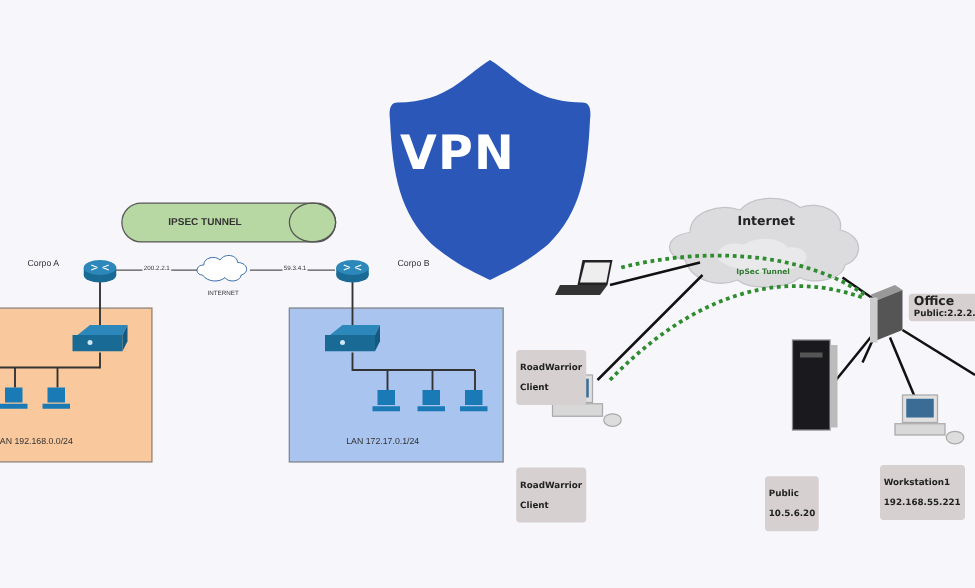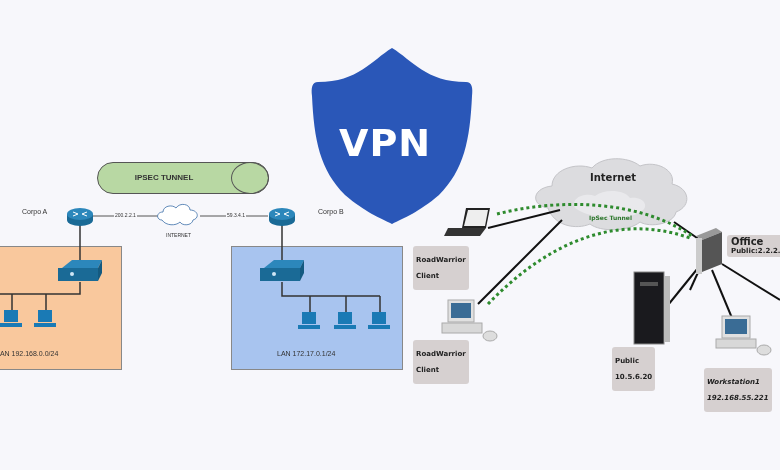--- a/index.html
+++ b/index.html
@@ -1,25 +1,25 @@
 <!DOCTYPE html>
 <html><head>
 <meta charset="utf-8">
 <style>
   html, body { margin:0; padding:0; }
   body { width:780px; height:470px; background:#f7f7fb; position:relative; overflow:hidden; font-family:"Liberation Sans", sans-serif; }
   svg { position:absolute; left:0; top:0; }
   .lbl { position:absolute; font-size:7px; color:#333; white-space:nowrap; font-family:"Liberation Sans", sans-serif; }
-  .tag { position:absolute; background:#d6d0d0; border-radius:3px; font-family:"DejaVu Sans", sans-serif; font-weight:bold; color:#222; font-size:7px; line-height:8px; padding:2px 3px; white-space:pre-line; }
+  .tag { position:absolute; background:#d6d0d0; border-radius:3px; font-family:"DejaVu Sans", sans-serif; font-weight:bold; color:#222; font-size:7px; line-height:8px; padding:2px 3px; white-space:pre-line;margin-top:34px; }
   .tunnel-pill { position:absolute; left:97px; top:162px; width:172px; height:32px; background:#b8d8a3; border:1px solid #555; border-radius:16px; box-sizing:border-box; }
   .tunnel-end { position:absolute; right:-1px; top:-1px; width:38px; height:32px; border:1px solid #555; border-radius:50%; box-sizing:border-box; }
   .tunnel-text { position:absolute; left:0; right:38px; top:10px; text-align:center; font-size:8px; font-weight:bold; color:#333; }
   .lan-a { position:absolute; left:-2px; top:246px; width:124px; height:124px; background:#f9c89d; border:1px solid #888; box-sizing:border-box; }
   .lan-b { position:absolute; left:231px; top:246px; width:172px; height:124px; background:#a8c4ef; border:1px solid #888; box-sizing:border-box; }
-  .vpn-text { position:absolute; left:320px; top:100px; width:130px; text-align:center; font-family:"DejaVu Sans", sans-serif; font-weight:bold; font-size:38px; color:#fff; letter-spacing:1px;margin-top:21px; }
+  .vpn-text { position:absolute; left:320px; top:100px; width:130px; text-align:left; font-family:"DejaVu Sans", sans-serif; font-weight:bold; font-size:38px; color:#fff; letter-spacing:1px; }
   .internet-txt { position:absolute; left:590px; top:172px; font-family:"DejaVu Sans", sans-serif; font-size:10px; font-weight:bold; color:#222; }
   .ipsec-txt { position:absolute; left:589px; top:214px; font-family:"DejaVu Sans", sans-serif; font-size:6px; font-weight:bold; color:#2f7a2f; }
   .office-tag { position:absolute; left:727px; top:235px; background:#d6d0d0; border-radius:3px 0 0 3px; padding:1px 4px; font-family:"DejaVu Sans", sans-serif; color:#222; }
   .office-name { font-size:10px; font-weight:bold; line-height:11px; }
   .office-ip { font-size:7px; font-weight:bold; line-height:9px; }
 </style>
 </head>
 <body>
 
 <div class="lan-a"></div>
@@ -159,16 +159,16 @@
   <div>Client</div>
 </div>
 <div class="office-tag">
   <div class="office-name">Office</div>
   <div class="office-ip">Public:2.2.2.2/</div>
 </div>
 <div class="tag" style="left:612px;top:347px;">
   <div>Public</div>
   <div>10.5.6.20</div>
 </div>
-<div class="tag" style="left:704px;top:368px;font-style:italic;">
+<div class="tag" style="left:704px;top:338px;">
   <div>Workstation1</div>
   <div>192.168.55.221</div>
 </div>
 
 </body></html>

